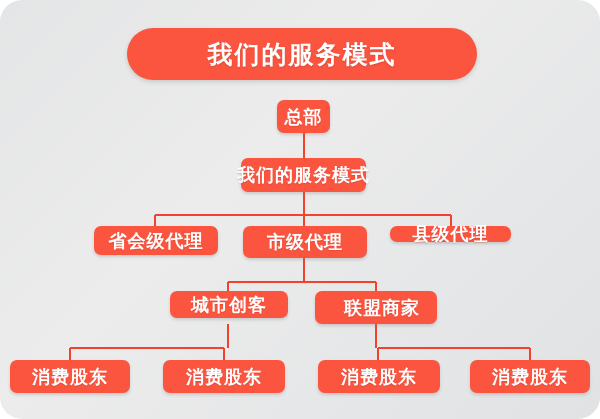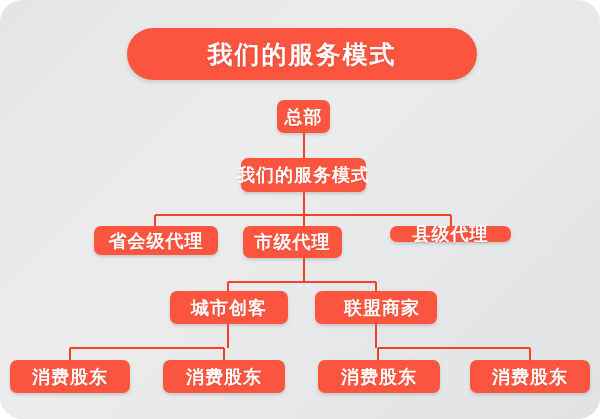--- a/index.html
+++ b/index.html
@@ -124,29 +124,29 @@
     </div>
 
     <div class="node" style="left:241px; top:158px; width:125px; height:34px;">
       <span class="node-label">我们的服务模式</span>
     </div>
 
     <div class="node" style="left:94px; top:226px; width:124px; height:29px;">
       <span class="node-label">省会级代理</span>
     </div>
 
-    <div class="node" style="left:243px; top:226px; width:99px; height:32px;">
+    <div class="node" style="left:243px; top:226px; width:124px; height:32px;">
       <span class="node-label">市级代理</span>
     </div>
 
     <div class="node" style="left:390px; top:226px; width:121px; height:16px;">
       <span class="node-label">县级代理</span>
     </div>
 
-    <div class="node" style="left:170px; top:291px; width:118px; height:33px;">
+    <div class="node" style="left:170px; top:291px; width:118px; height:27px;">
       <span class="node-label">城市创客</span>
     </div>
 
     <div class="node" style="left:315px; top:291px; width:122px; height:33px;padding-left:12px;">
       <span class="node-label">联盟商家</span>
     </div>
 
     <div class="node" style="left:10px; top:360px; width:120px; height:33px;">
       <span class="node-label">消费股东</span>
     </div>

